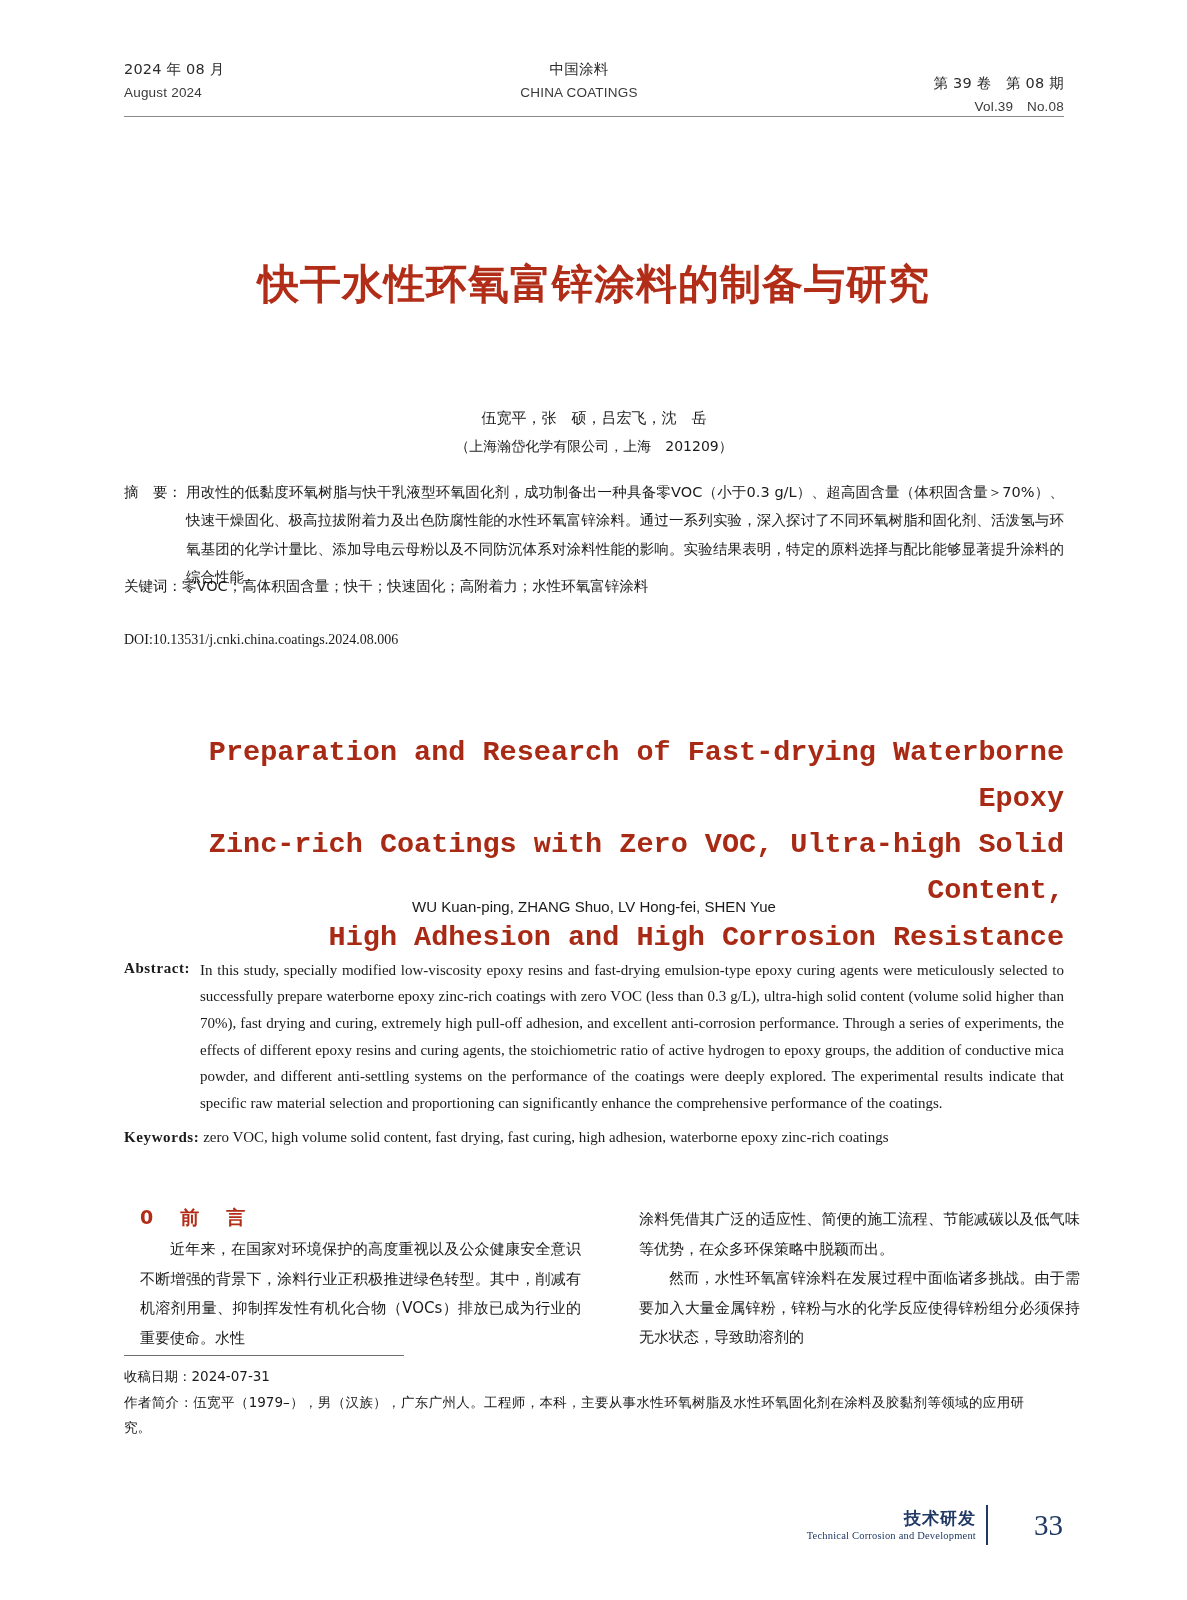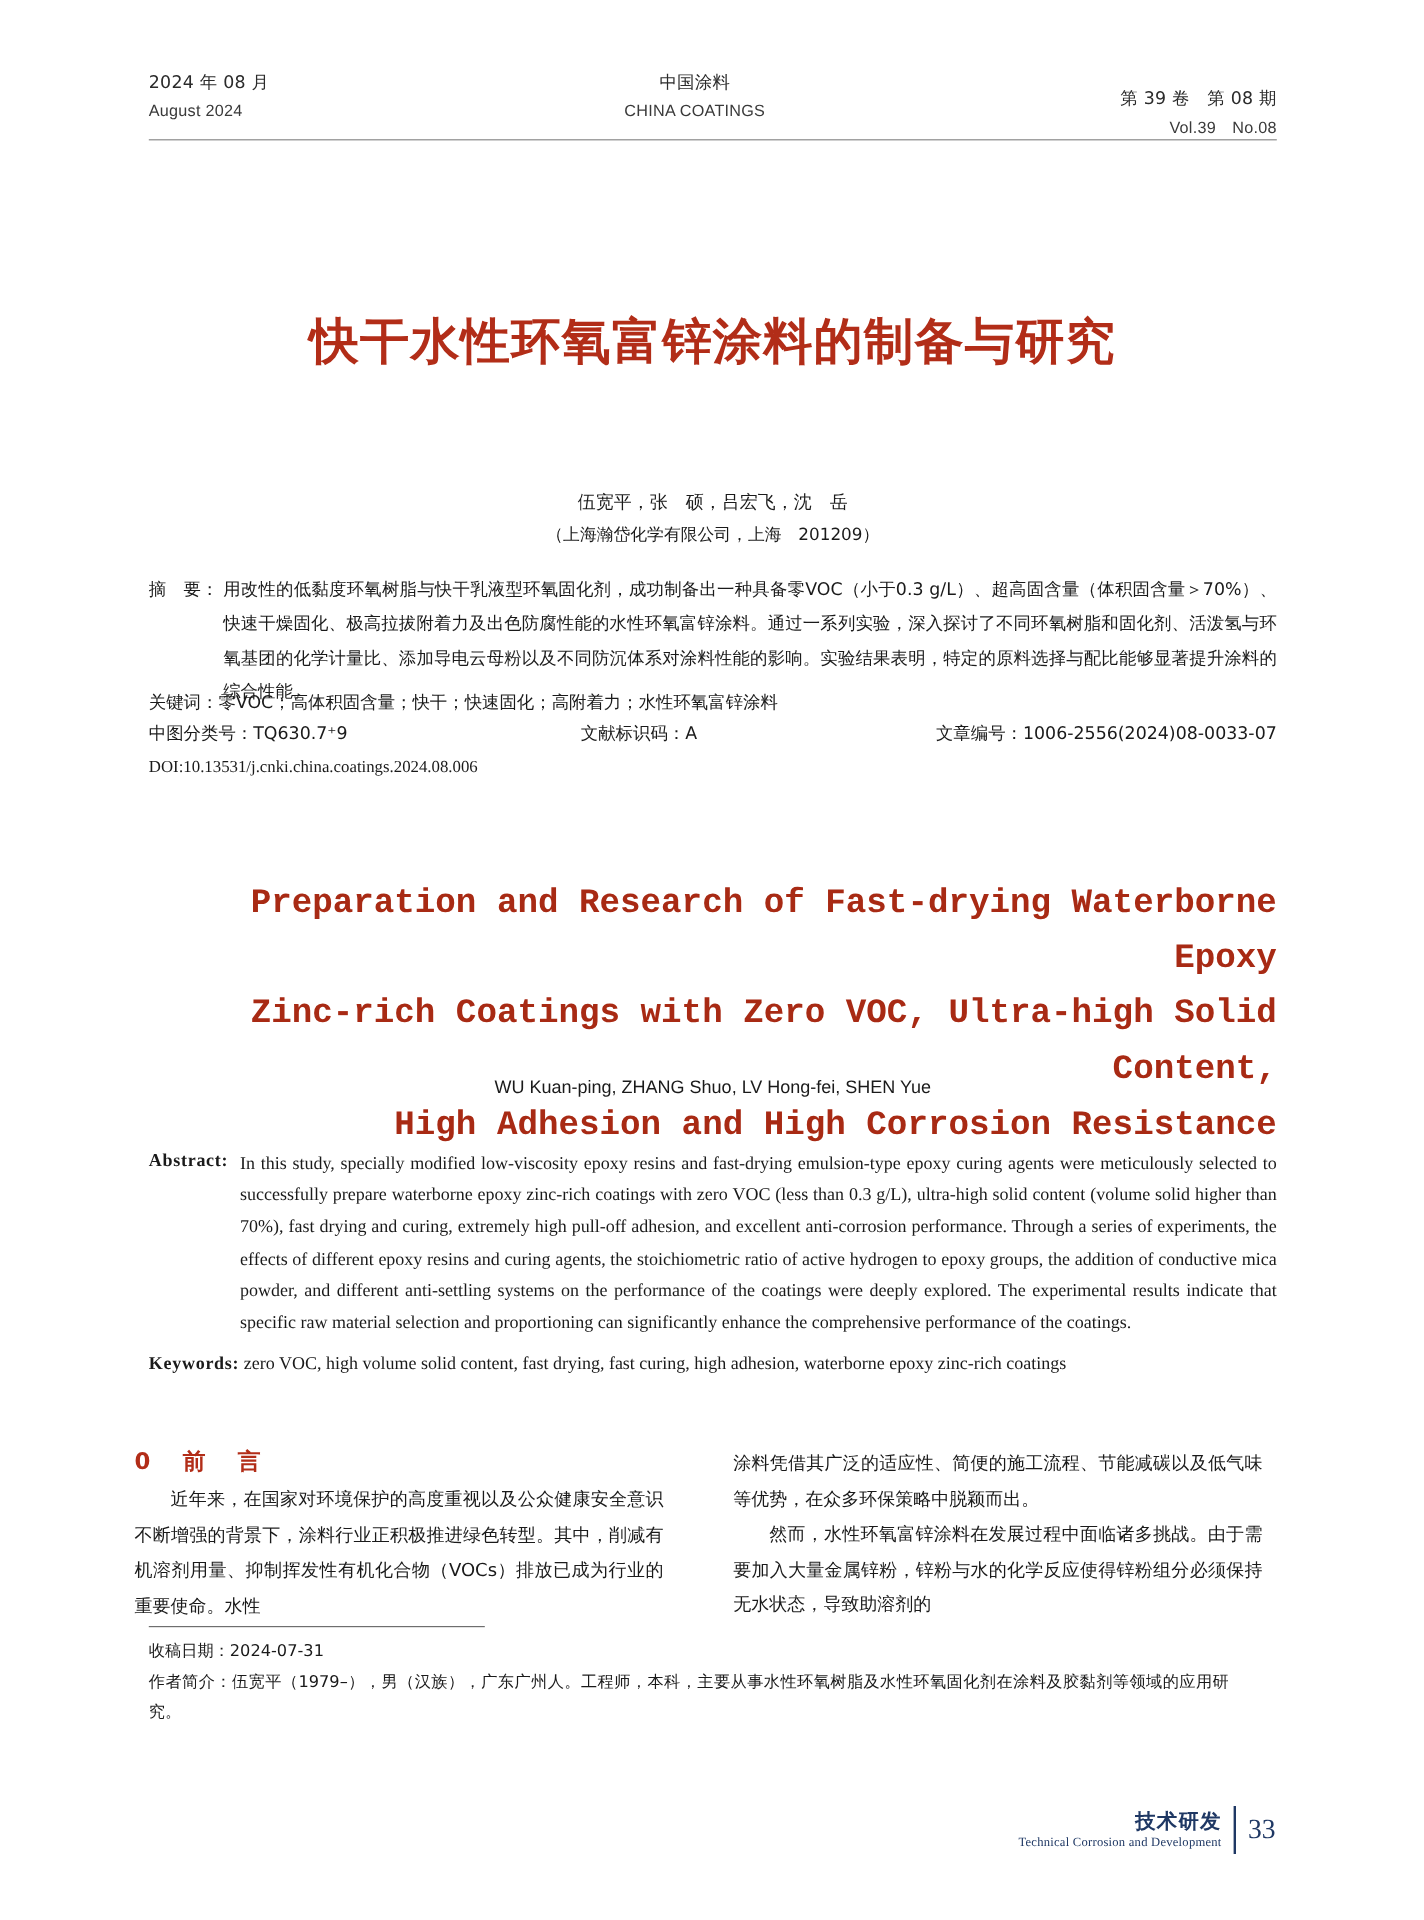--- a/index.html
+++ b/index.html
@@ -190,21 +190,21 @@
     font-family: "Liberation Serif", serif;
     font-size: 15px;
     line-height: 1.78;
     color: #1a1a1a;
   }
   .en-kw .tag { font-weight: bold; letter-spacing: 0.6px; }
 
   
   .cols {
     position: absolute;
-    left: 112px;
+    left: 140px;
     top: 1205px;
     width: 940px;
     display: flex;
     gap: 58px;
   }
   .col-l, .col-r { width: 451px; }
   .sec-head {
     color: #b22d18;
     font-family: "DejaVu Sans", sans-serif;
     font-weight: bold;
@@ -271,22 +271,23 @@
     color: #1f3864;
     letter-spacing: 0.2px;
   }
   .footer .bar {
     width: 2px;
     height: 40px;
     background: #1f3864;
   }
   .footer .pageno {
     font-family: "Liberation Serif", serif;
-    font-size: 23px;
+    font-size: 29px;
     color: #1f3864;
+    margin-left: 36px;
   }
 </style>
 </head>
 <body>
 
 <div class="page">
 
   <div class="runhead">
     <div class="col">
       <div class="cn">2024 年 08 月</div>
@@ -314,25 +315,20 @@
 
   <div class="cn-abs">
     <span class="lead">摘　要：</span>
     <div class="body">用改性的低黏度环氧树脂与快干乳液型环氧固化剂，成功制备出一种具备零VOC（小于0.3 g/L）、超高固含量（体积固含量＞70%）、快速干燥固化、极高拉拔附着力及出色防腐性能的水性环氧富锌涂料。通过一系列实验，深入探讨了不同环氧树脂和固化剂、活泼氢与环氧基团的化学计量比、添加导电云母粉以及不同防沉体系对涂料性能的影响。实验结果表明，特定的原料选择与配比能够显著提升涂料的综合性能。</div>
   </div>
 
   <div class="cn-kw">
     <span>关键词：</span><span>零VOC；高体积固含量；快干；快速固化；高附着力；水性环氧富锌涂料</span>
   </div>
 
-  <div class="cn-class">
-    <div class="c1">中图分类号：TQ630.7⁺9</div>
-    <div class="c2">文献标识码：A</div>
-    <div class="c3">文章编号：1006-2556(2024)08-0033-07</div>
-  </div>
   <div class="doi">DOI:10.13531/j.cnki.china.coatings.2024.08.006</div>
 
   <div class="en-title">
     <div>Preparation and Research of Fast-drying Waterborne Epoxy</div>
     <div>Zinc-rich Coatings with Zero VOC, Ultra-high Solid Content,</div>
     <div>High Adhesion and High Corrosion Resistance</div>
   </div>
 
   <div class="en-authors">
     <div>WU Kuan-ping, ZHANG Shuo, LV Hong-fei, SHEN Yue</div>

